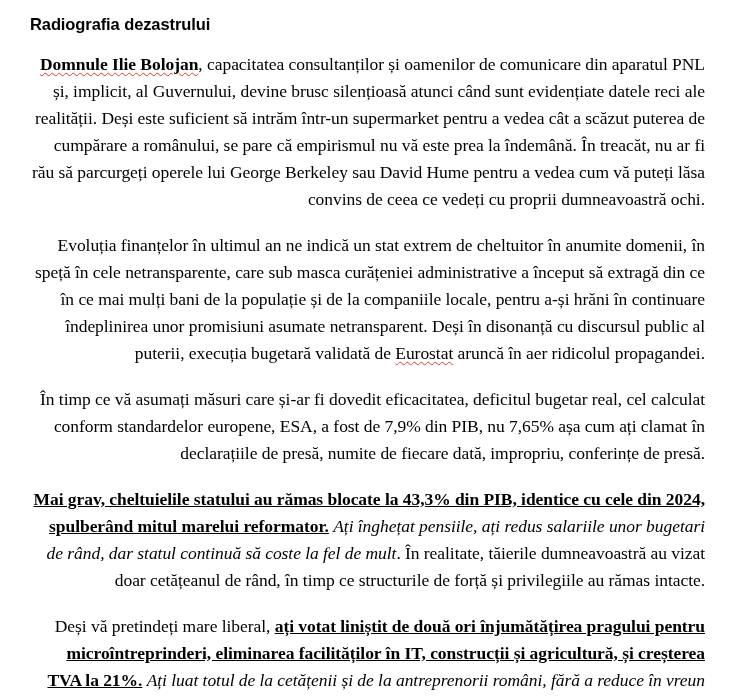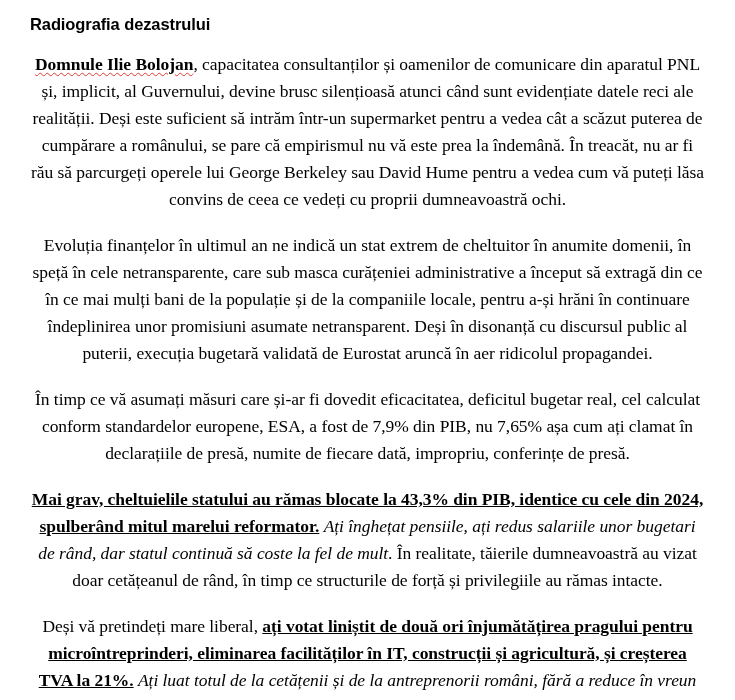--- a/index.html
+++ b/index.html
@@ -26,27 +26,28 @@
     font-weight: bold;
     font-size: 16.5px;
     line-height: 1.25;
     margin: 0 0 16px 0;
     letter-spacing: -0.1px;
   }
   p.para {
     font-size: 17.5px;
     line-height: 27px;
     margin: 0 0 19px 0;
-    text-align: center;
+    text-align: right;
     letter-spacing: -0.05px;
   }
   .bold { font-weight: bold; text-decoration: underline; }
   .italic { font-style: italic; }
   .spell {
     
+    text-decoration: underline;
     text-decoration-color: #e03a2f;
     text-decoration-style: wavy;
     text-decoration-thickness: 1px;
     text-underline-offset: 2px;
   }
   .spell-bold {
     font-weight: bold;
     text-decoration: underline;
     text-decoration-color: #e03a2f;
     text-decoration-style: wavy;

